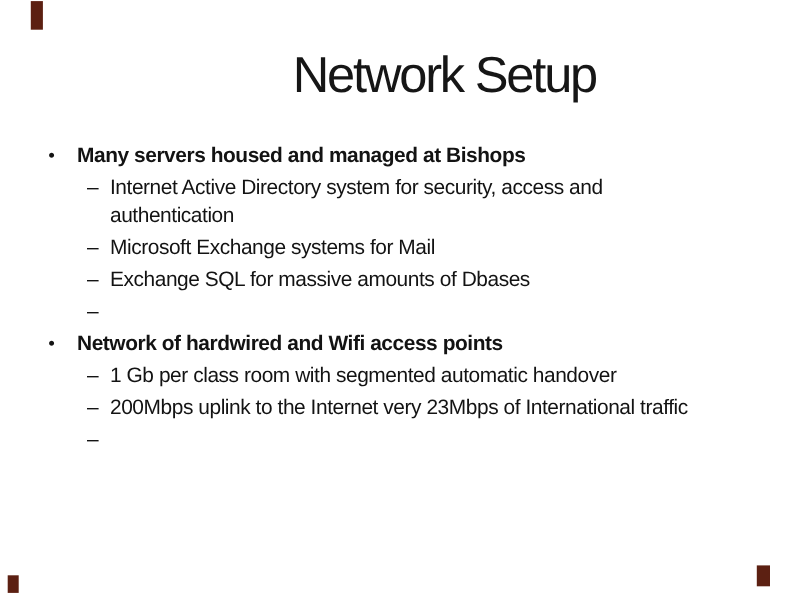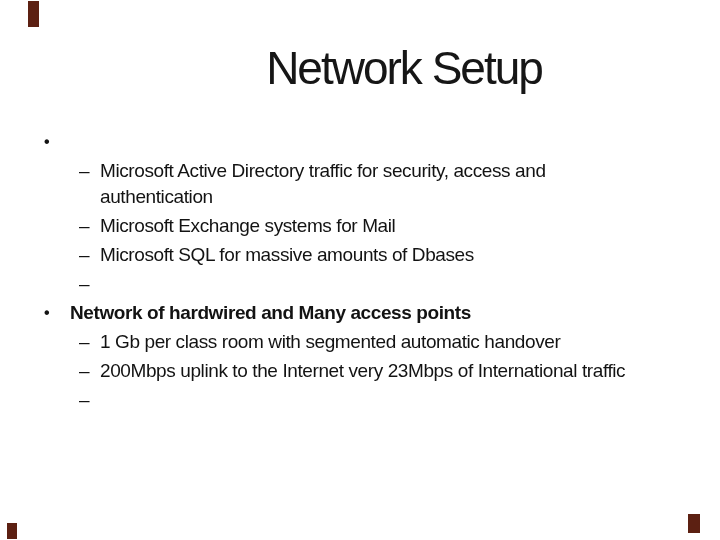--- a/index.html
+++ b/index.html
@@ -78,45 +78,46 @@
   <div class="corner corner-tl" style="background: rgb(92, 32, 18);"></div>
   <div class="corner corner-bl" style="background: rgb(92, 32, 18);"></div>
   <div class="corner corner-br" style="background: rgb(92, 32, 18);"></div>
 
   <div class="title">Network Setup</div>
 
   <div class="content">
 
     <div class="li l1">
       <span class="marker">•</span>
+      <span class="text">Many servers housed and managed at Bishops</span>
     </div>
 
     <div class="li l2">
       <span class="marker">–</span>
-      <span class="text">Microsoft Active Directory traffic for security, access and
+      <span class="text">Internet Active Directory system for security, access and
 authentication</span>
     </div>
 
     <div class="li l2">
       <span class="marker">–</span>
       <span class="text">Microsoft Exchange systems for Mail</span>
     </div>
 
     <div class="li l2">
       <span class="marker">–</span>
-      <span class="text">Microsoft SQL for massive amounts of Dbases</span>
+      <span class="text">Exchange SQL for massive amounts of Dbases</span>
     </div>
 
     <div class="li l2">
       <span class="marker">–</span>
     </div>
 
     <div class="li l1">
       <span class="marker">•</span>
-      <span class="text">Network of hardwired and Many access points</span>
+      <span class="text">Network of hardwired and Wifi access points</span>
     </div>
 
     <div class="li l2">
       <span class="marker">–</span>
       <span class="text">1 Gb per class room with segmented automatic handover</span>
     </div>
 
     <div class="li l2">
       <span class="marker">–</span>
       <span class="text">200Mbps uplink to the Internet very 23Mbps of International traffic</span>

